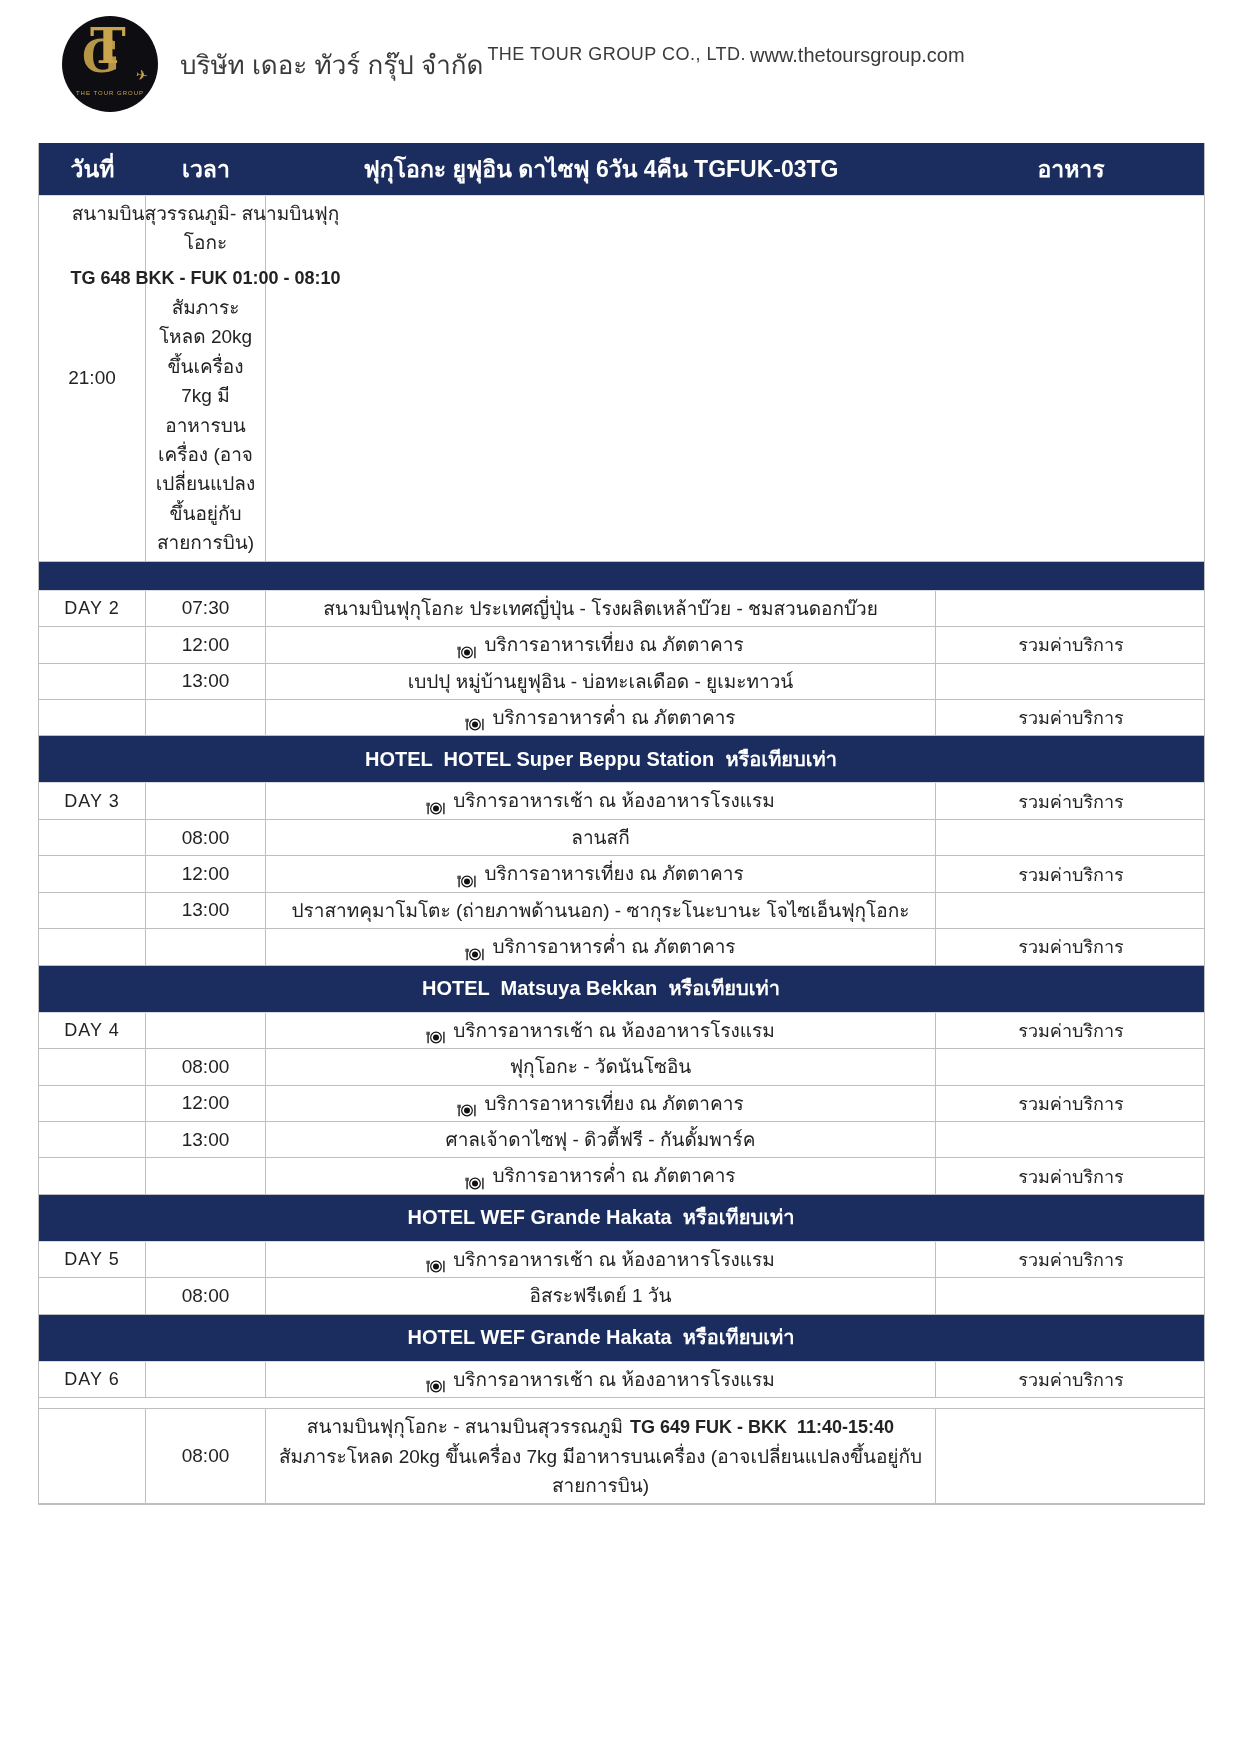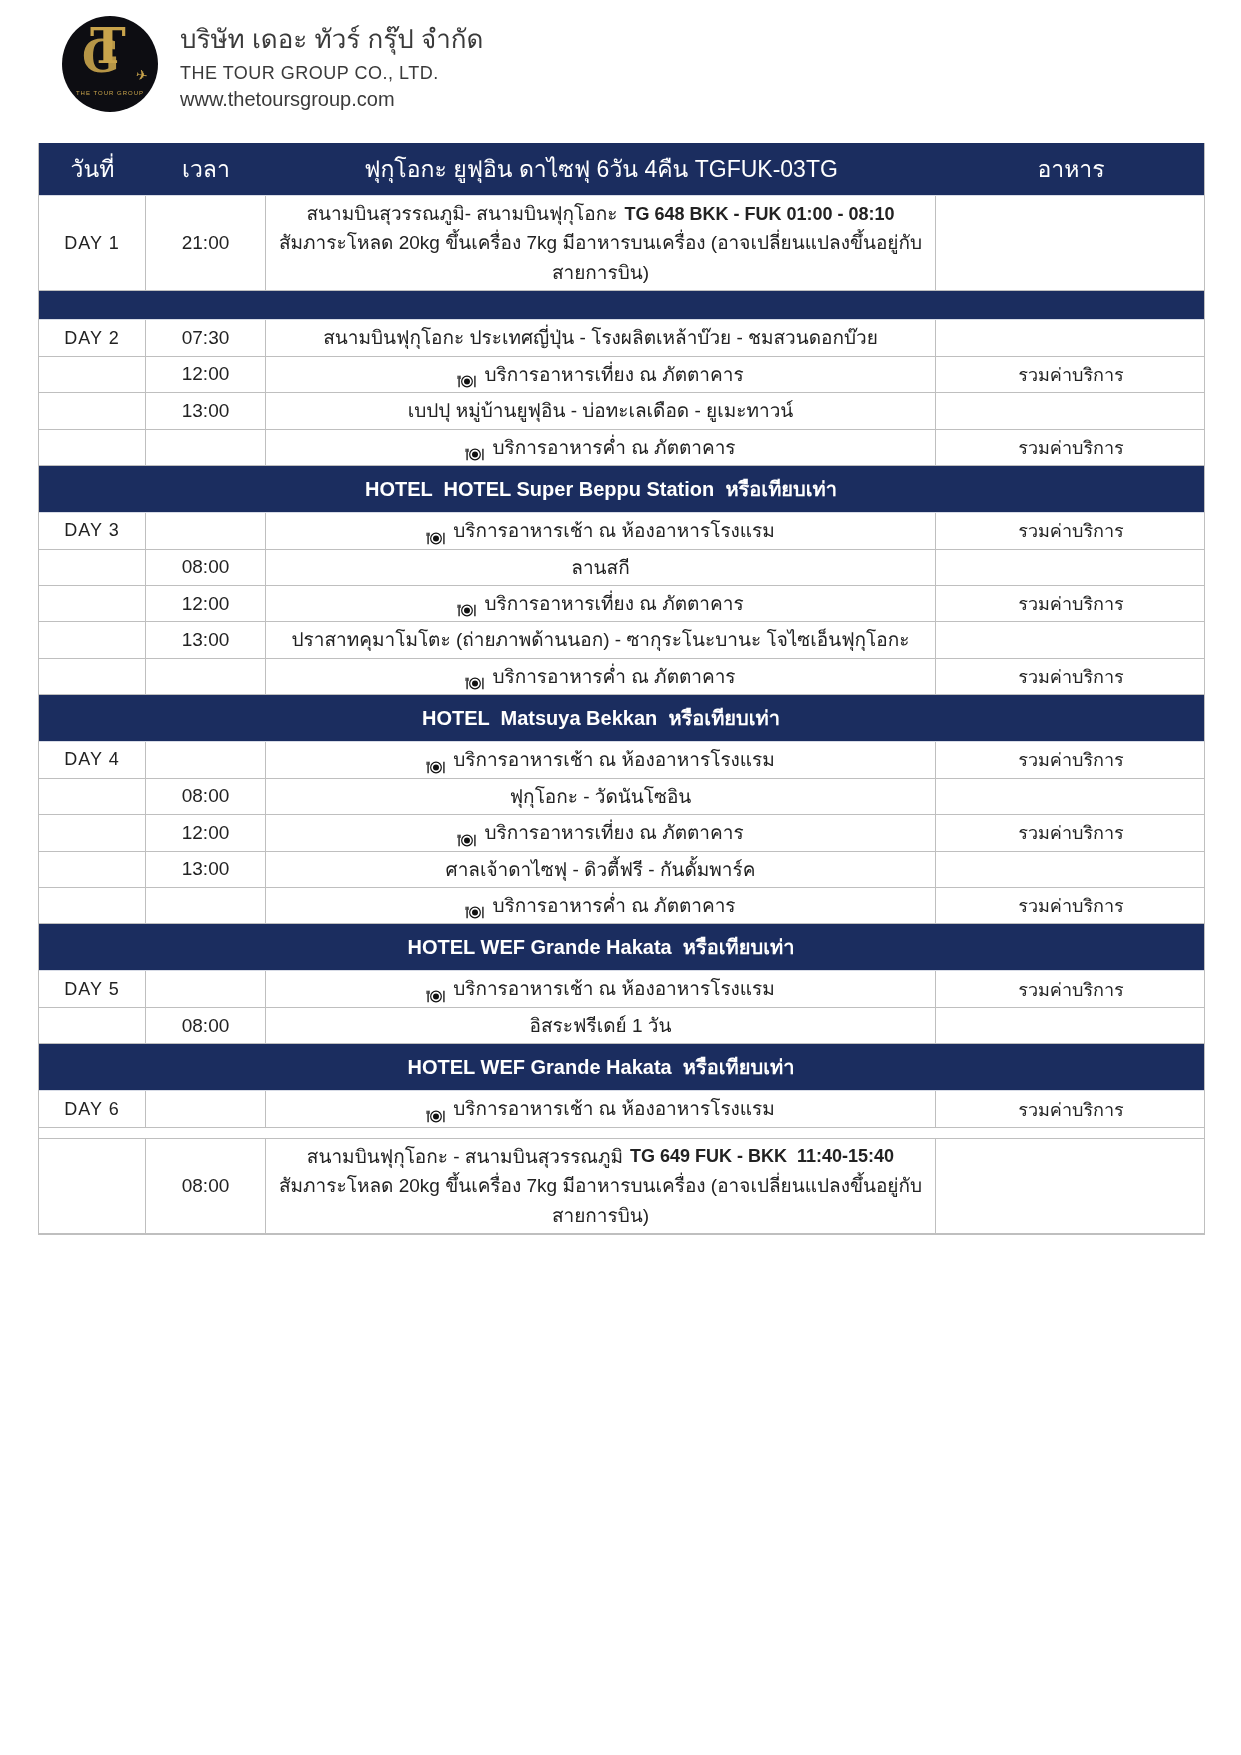--- a/index.html
+++ b/index.html
@@ -36,21 +36,21 @@
     font-size: 44px; font-weight: bold; opacity: 0.9;
   }
   .monogram .plane {
     position: absolute; right: -8px; bottom: 2px;
     font-size: 14px; color: #c9a44c; transform: rotate(10deg);
   }
   .logo-sub {
     color: #c9a44c; font-size: 6px; letter-spacing: 1px;
     margin-top: 6px; text-align: center; line-height: 1.4;
   }
-  .company-text { display: flex; flex-direction: column; gap: 4px; }
+  .company-text { display: flex; flex-direction: row; gap: 4px; }
   .company-th { font-size: 26px; color: #3a3a3a; }
   .company-en { font-size: 18px; color: #3a3a3a; letter-spacing: 0.5px; }
   .company-web { font-size: 20px; color: #3a3a3a; }
 
   
   .itinerary {
     position: absolute; top: 143px; left: 38px;
     width: 1167px;
     border-left: 1px solid #bfbfbf;
     border-right: 1px solid #bfbfbf;
@@ -69,21 +69,21 @@
   }
   .cell {
     display: flex; align-items: center; justify-content: center;
     min-height: 30px; padding: 2px 6px; text-align: center;
     border-right: 1px solid #bfbfbf;
   }
   .cell:last-child { border-right: none; }
   .trow.header .cell, .trow.separator .cell, .trow.hotel .cell { border-right: none; }
 
   .trow.header { height: 53px; }
-  .trow.header .cell { font-size: 23px; font-weight: normal; }
+  .trow.header .cell { font-size: 23px; font-weight: bold; }
   .trow.separator { height: 29px; }
   .trow.gap { height: 11px; border-bottom: 1px solid #bfbfbf; background:#ffffff; }
 
   .trow.hotel { height: 47px; }
   .trow.hotel .cell-detail { font-size: 20px; font-weight: bold; white-space: pre; }
 
   .cell-day { font-size: 18px; letter-spacing: 1px; }
   .cell-time { font-size: 19px; }
   .cell-detail { flex-direction: column; line-height: 1.55; padding: 3px 8px; }
   .detail-line { display: flex; align-items: flex-end; justify-content: center; gap: 7px; flex-wrap: wrap; }
@@ -116,21 +116,20 @@
 
 <div class="itinerary">
   <div class="trow header">
     <div class="cell">วันที่</div>
     <div class="cell">เวลา</div>
     <div class="cell">ฟุกุโอกะ ยูฟุอิน ดาไซฟุ    6วัน 4คืน   TGFUK-03TG</div>
     <div class="cell">อาหาร</div>
   </div>
   <div id="rows-host">
       <div class="trow day">
-        <div class="cell cell-day">DAY 1</div>
         <div class="cell cell-time">21:00</div>
         <div class="cell cell-detail">
           <div class="detail-line">
             <span>สนามบินสุวรรณภูมิ- สนามบินฟุกุโอกะ</span>
             <span class="bold">TG 648 BKK - FUK 01:00 - 08:10</span>
           </div>
           <div class="detail-line2">สัมภาระโหลด 20kg ขึ้นเครื่อง 7kg มีอาหารบนเครื่อง (อาจเปลี่ยนแปลงขึ้นอยู่กับสายการบิน)</div>
         </div>
         <div class="cell cell-meal"></div>
       </div>

